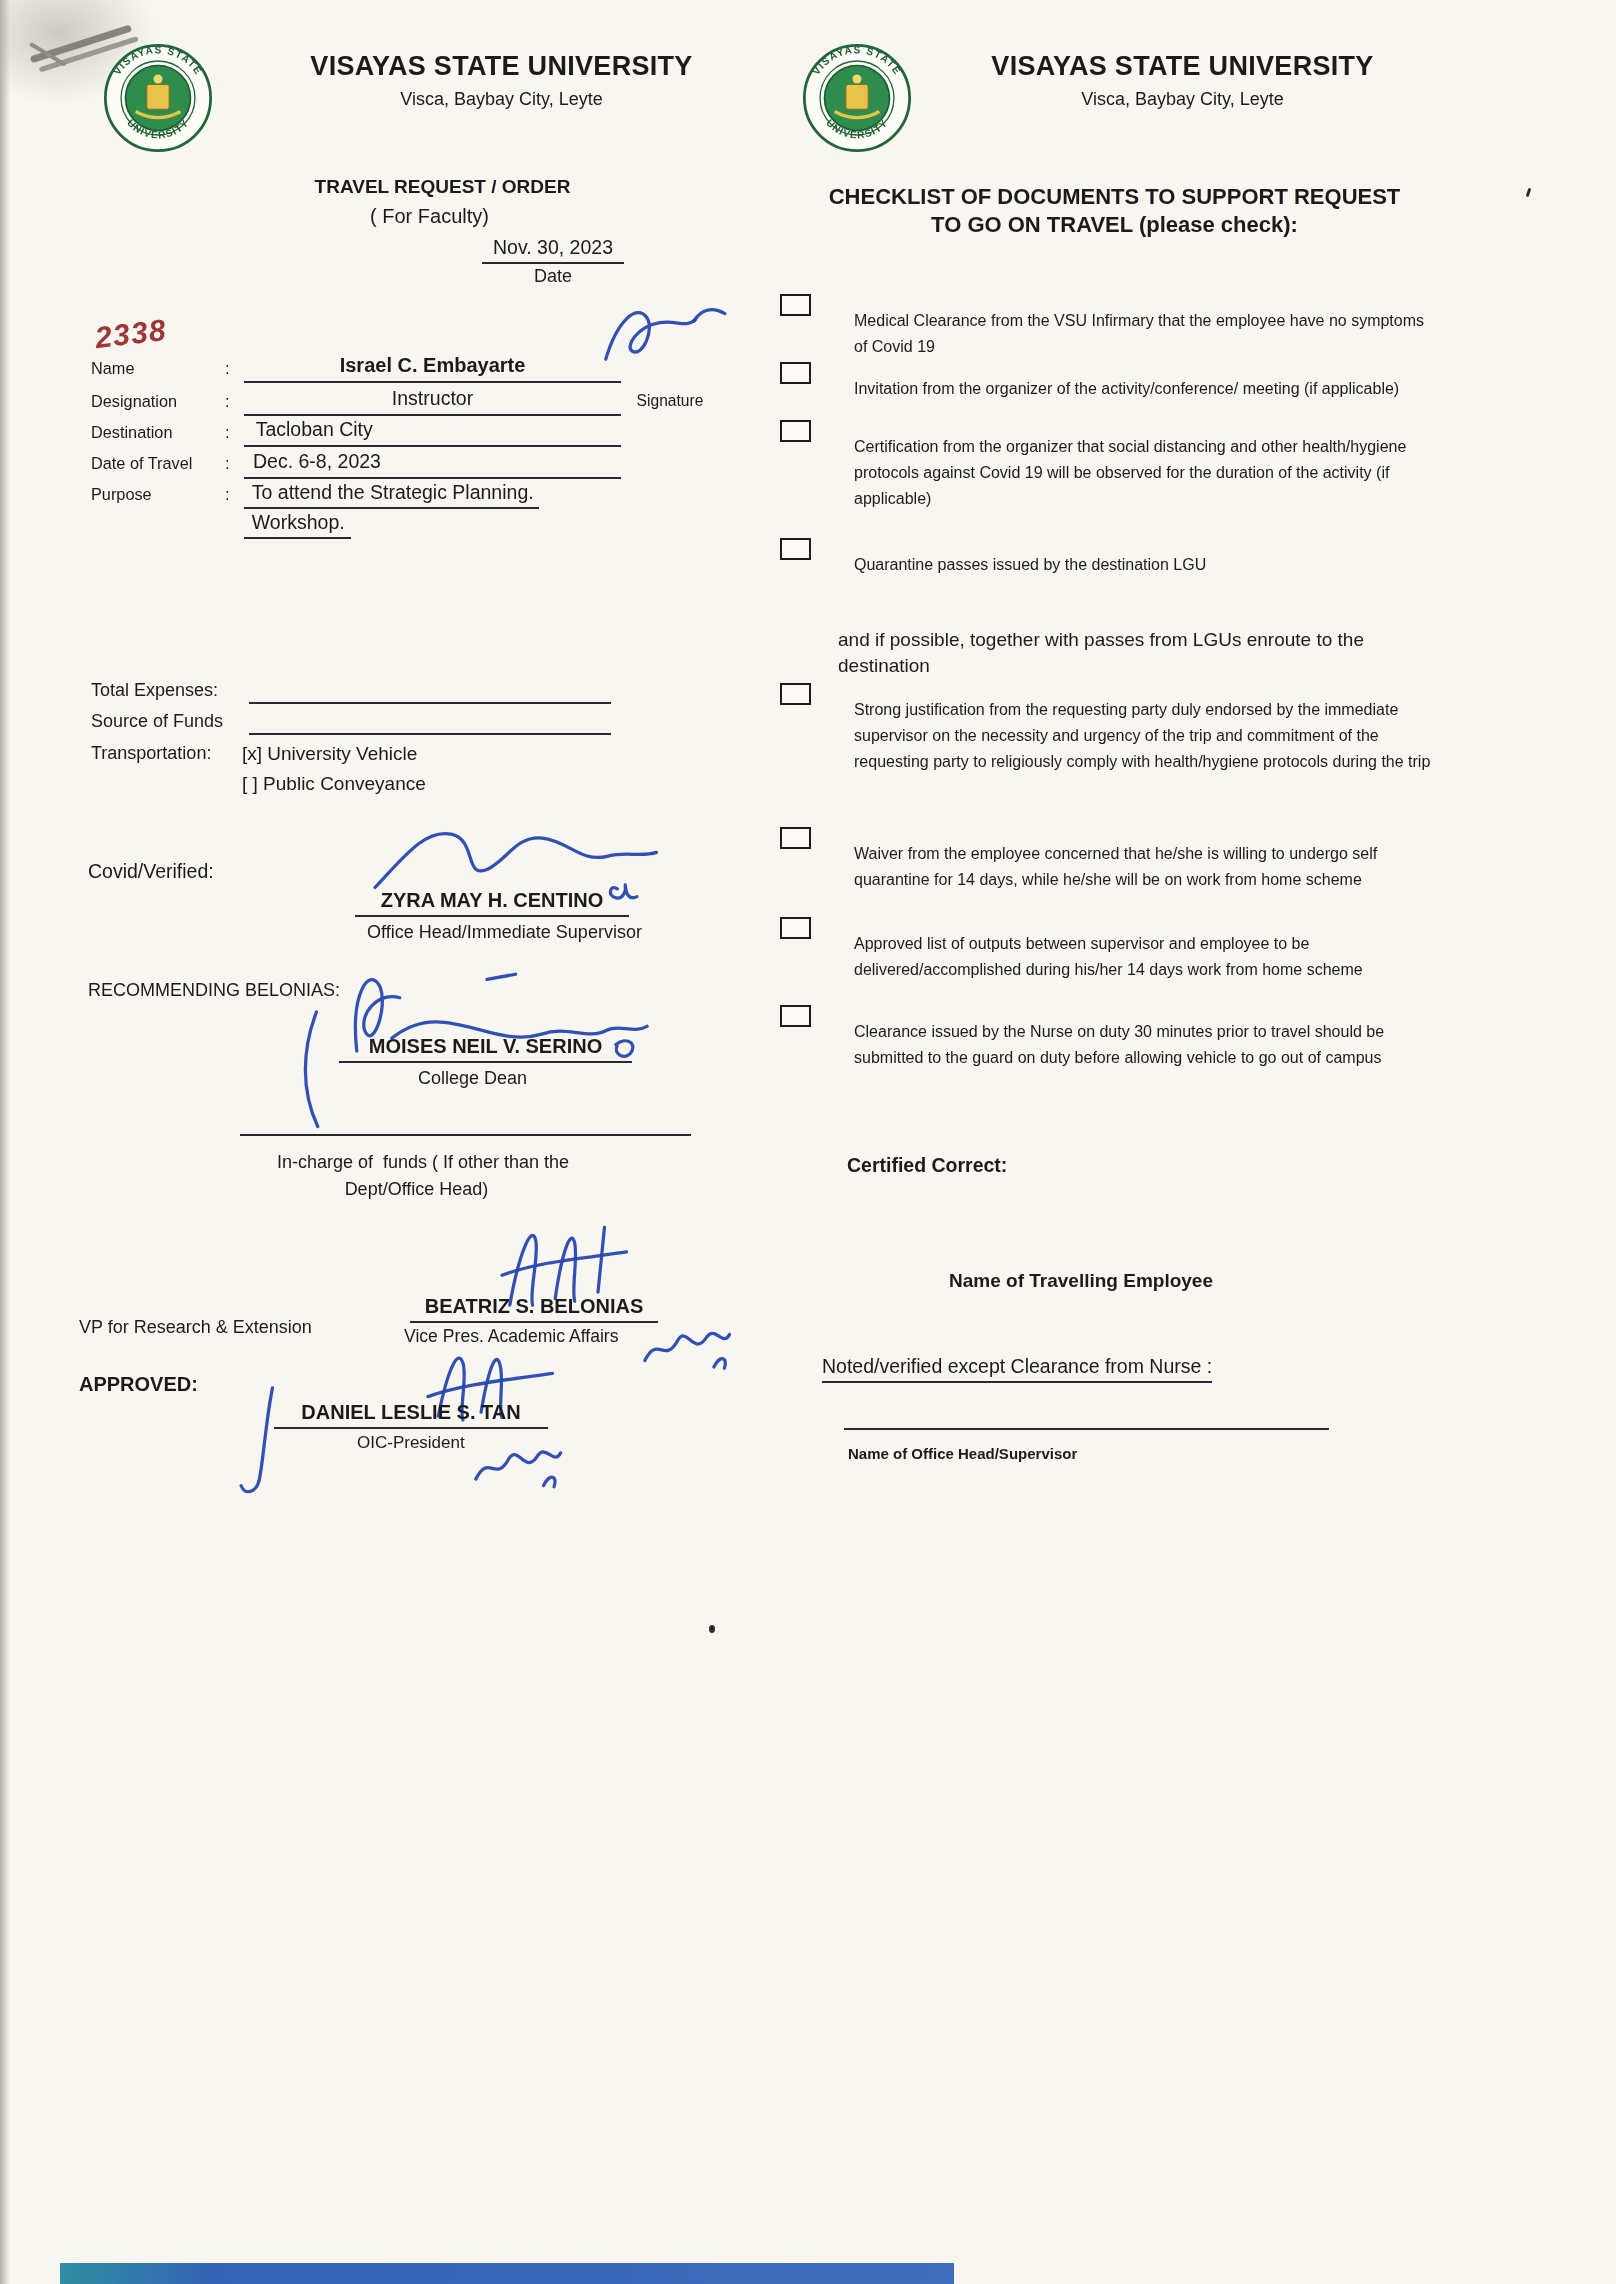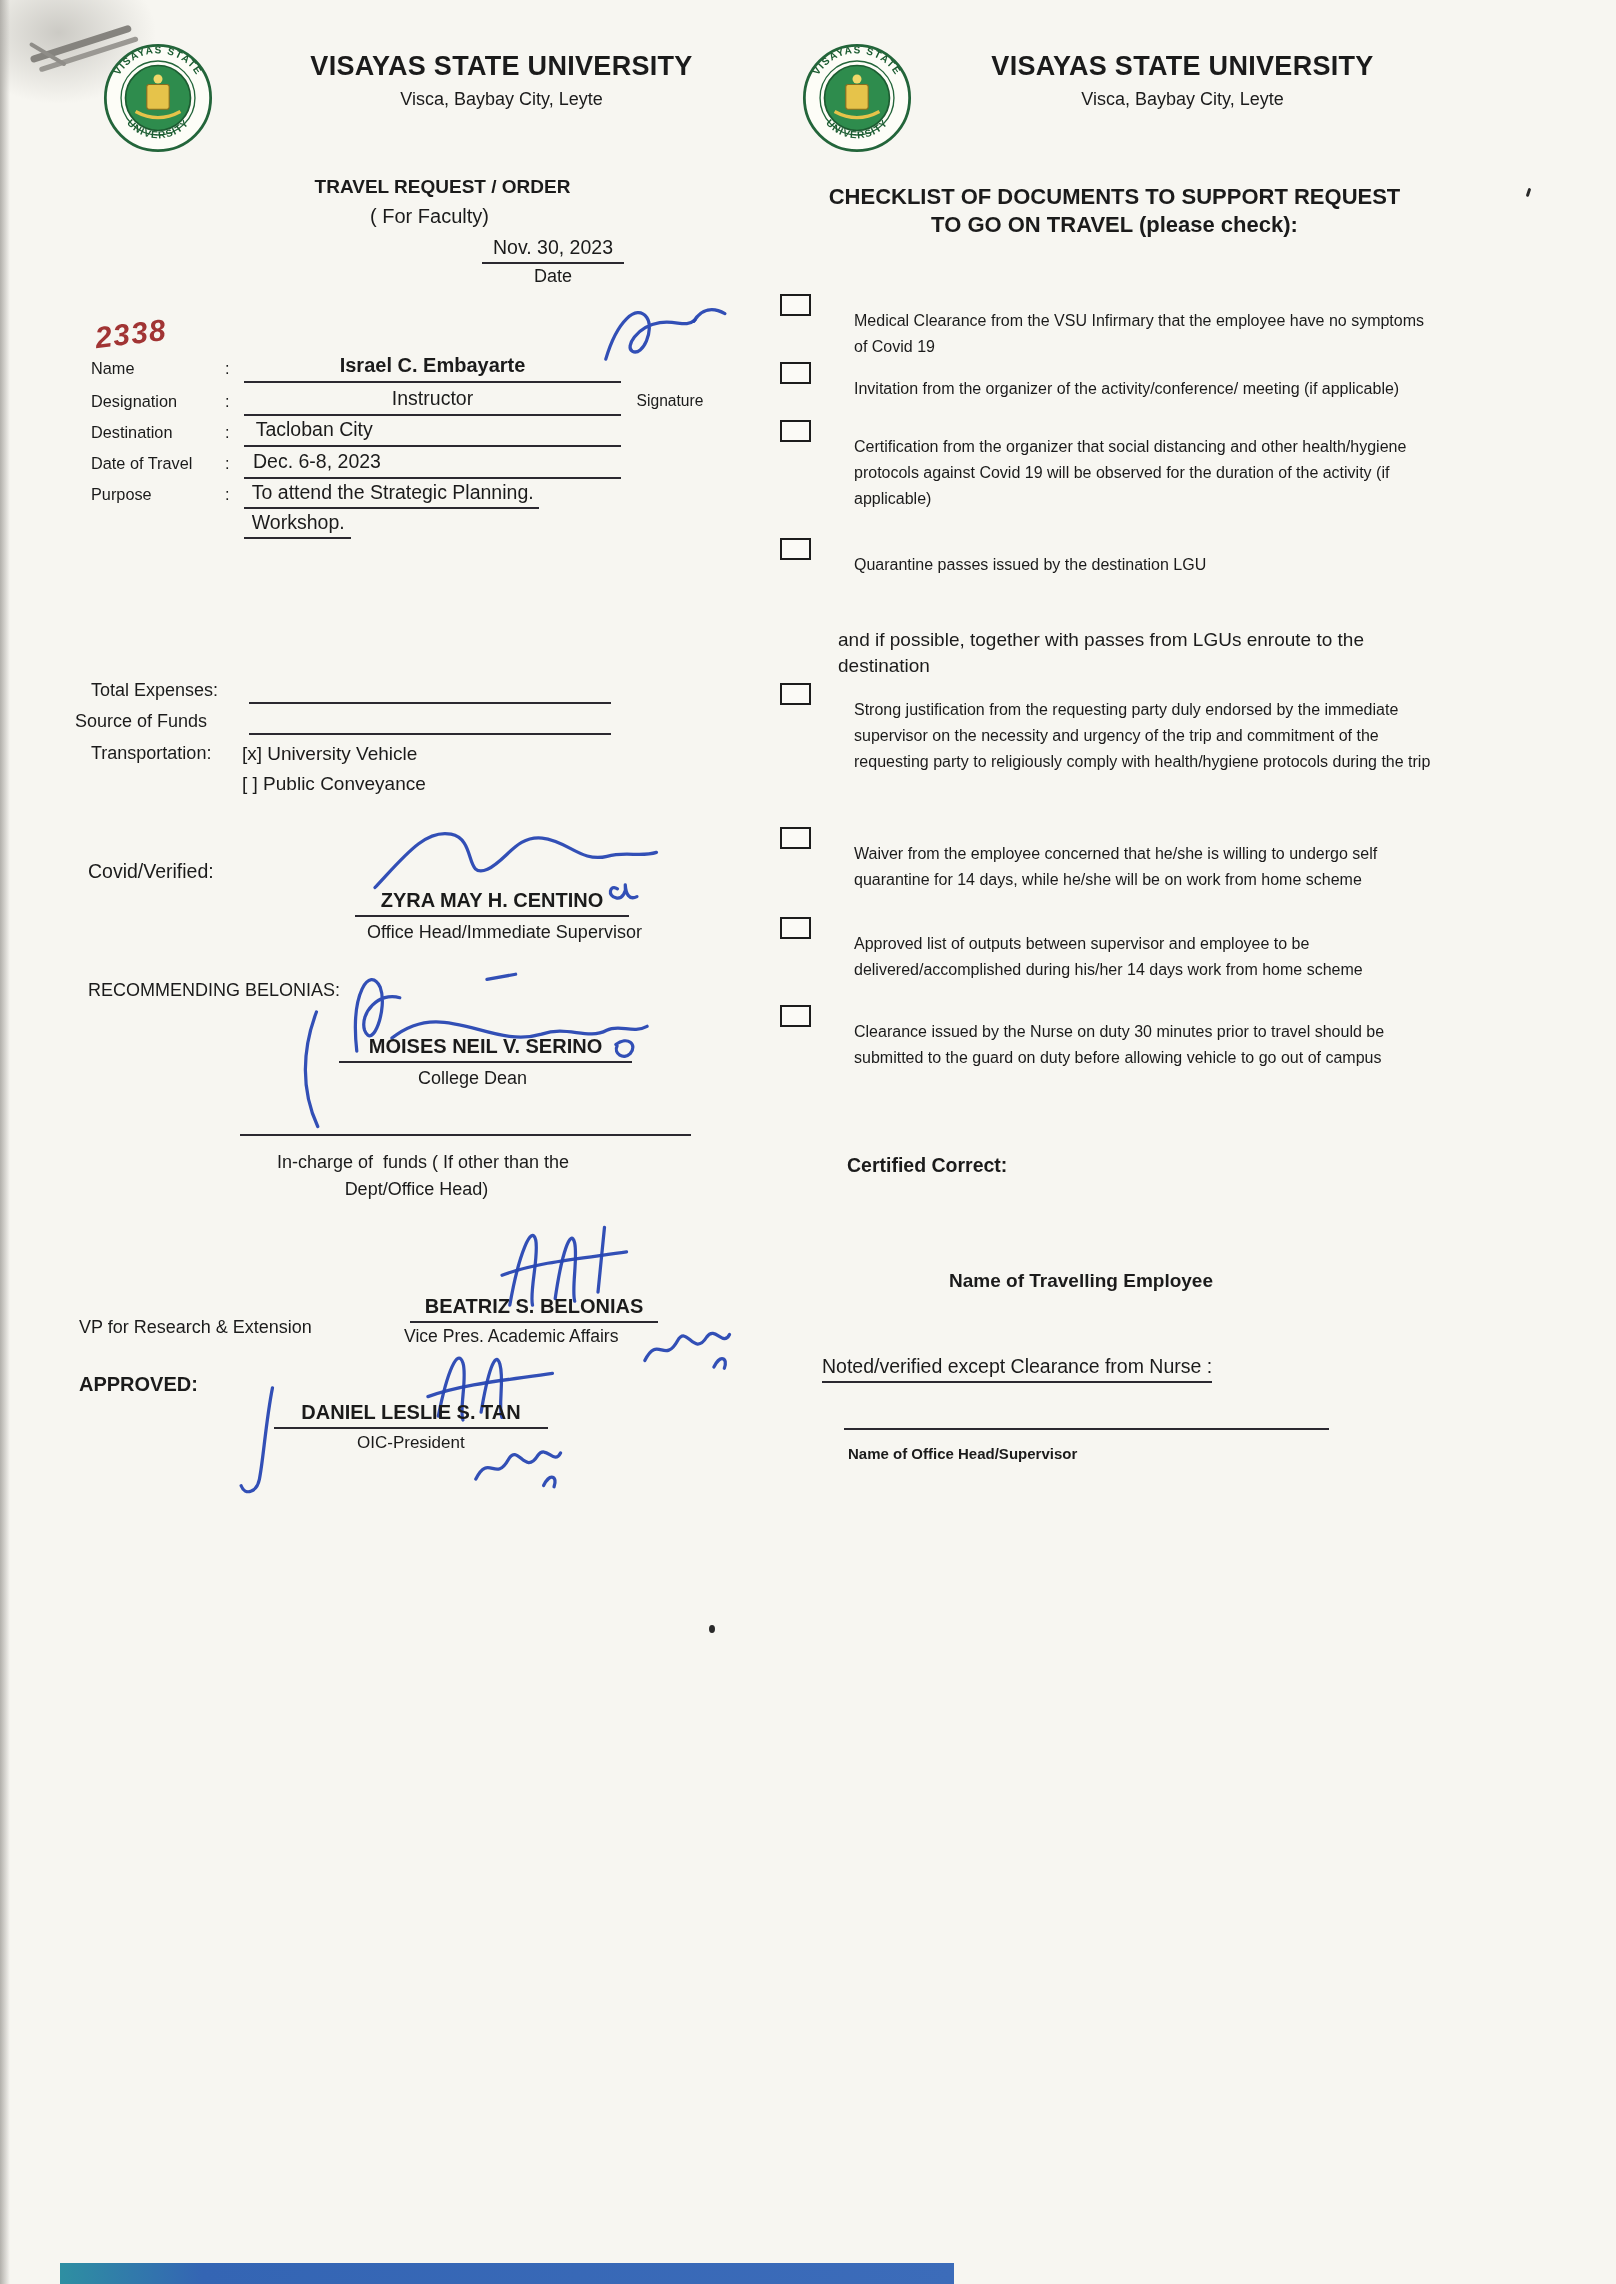--- a/index.html
+++ b/index.html
@@ -101,21 +101,21 @@
 <div class="t val u" style="left:244px;top:511px;padding:0 6.5px 3.3px 7.8px">Workshop.</div>
 
 <svg class="sig" style="position:absolute;left:596px;top:294px" width="140" height="88" viewBox="0 0 215 135">
   <path d="M 15,100 C 32,42 62,14 78,36 C 90,54 72,96 56,88 C 44,82 62,50 98,44 C 124,40 138,52 152,40"></path>
   <path d="M 150,42 C 162,22 180,20 198,30"></path>
 </svg>
 <div class="t c small" style="left:618px;top:392px;width:104px">Signature</div>
 
 <div class="t mid" style="left:91px;top:680px">Total Expenses:</div>
 <div class="line" style="left:249px;top:679px;width:362px;height:25px"></div>
-<div class="t mid" style="left:75px;top:711px">Source of Funds</div>
+<div class="t mid" style="left:91px;top:711px">Source of Funds</div>
 <div class="line" style="left:249px;top:710px;width:362px;height:25px"></div>
 <div class="t mid" style="left:91px;top:743px">Transportation:</div>
 <div class="t" style="left:242px;top:743px;font-size:19px">[x] University Vehicle</div>
 <div class="t" style="left:242px;top:773px;font-size:19px">[ ] Public Conveyance</div>
 
 <div class="t" style="left:88px;top:860px;font-size:19.5px">Covid/Verified:</div>
 <svg class="sig" style="position:absolute;left:365px;top:816px" width="306" height="91" viewBox="0 0 470 140">
   <path d="M 15,110 C 60,62 92,20 132,28 C 172,36 152,98 188,82 C 218,68 232,30 272,34 C 312,38 332,72 372,62 C 402,54 424,64 448,56"></path>
   <path d="M 388,112 C 376,104 372,124 386,126 C 396,128 402,116 400,106 C 401,120 406,130 418,124"></path>
 </svg>

